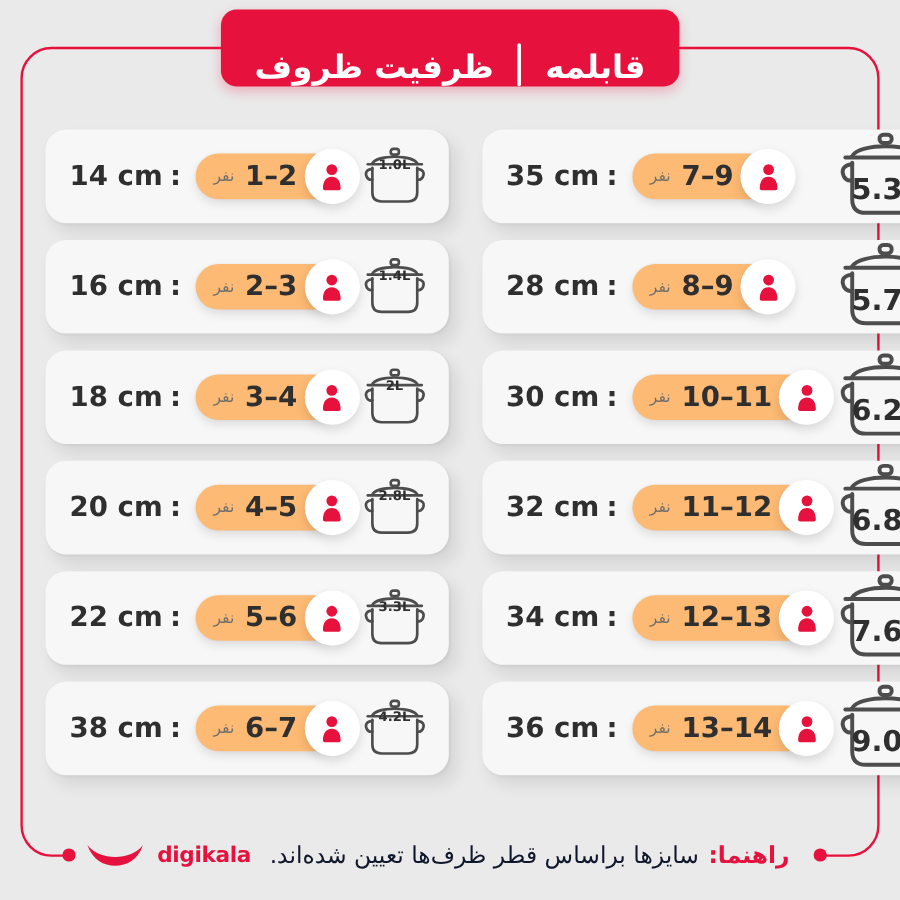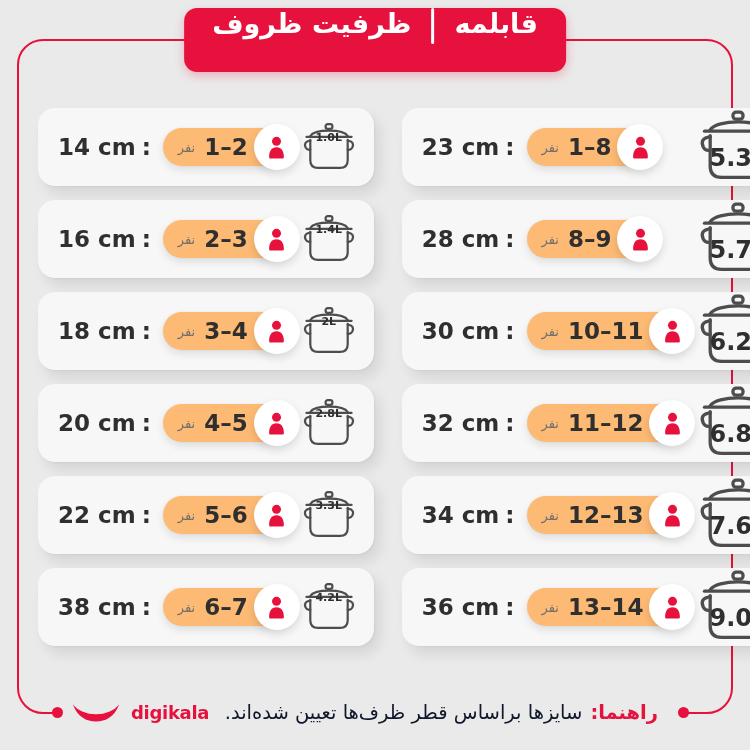--- a/index.html
+++ b/index.html
@@ -10,21 +10,21 @@
   
   .frame { position:absolute; left:17px; right:17px; top:39px; bottom:36px;
            border:2.5px solid #e6123d; border-radius:26px; }
   .frame-cover { position:absolute; left:60px; width:622px; top:705px; height:13px; background:#eaeaea; }
   .dot { position:absolute; width:11px; height:11px; border-radius:50%; background:#e6123d; top:707px; }
   .dot-left { left:52px; } .dot-right { left:678px; }
 
   
   .badge { position:absolute; top:8px; left:50%; transform:translateX(-50%); z-index:4;
            height:64px; background:#e6123d; border-radius:13px; padding:0 28px;
-           display:flex; align-items:flex-start; gap:20px; color:#fff; font-weight:700; font-size:27px;
+           display:flex; align-items:flex-end; gap:20px; color:#fff; font-weight:700; font-size:27px;
            box-shadow:0 4px 10px rgba(230,18,61,0.25); white-space:nowrap; }
   .hdr-divider { width:3px; height:36px; background:#fff; border-radius:2px; }
 
   
   .grid { position:absolute; left:38px; top:108px; width:674px;
           display:grid; grid-template-columns:1fr 1fr 1fr; grid-template-rows:repeat(6,78px);
           column-gap:28px; row-gap:14px; grid-auto-flow:column; }
   .card { background:#f7f7f7; border-radius:17px; display:flex; align-items:center;
           padding:0 16px 0 20px; box-shadow:6px 8px 13px rgba(0,0,0,0.09), 1px 1px 2px rgba(0,0,0,0.04); }
   .size, .colon { font-size:23px; font-weight:700; color:#2f2f2f; white-space:nowrap; }
@@ -239,26 +239,26 @@
             <path class="pot-stroke" d="M7.5 17.5 L60.5 17.5"></path>
             <path class="pot-stroke" d="M12 22 Q3.5 23 6.5 30 Q8.5 33.5 12 32.5"></path>
             <path class="pot-stroke" d="M56 22 Q64.5 23 61.5 30 Q59.5 33.5 56 32.5"></path>
             <path class="pot-stroke" d="M12 21 L12 45 Q12 54 21 54 L47 54 Q56 54 56 45 L56 21"></path>
           </svg>
         <span class="liters">4.2L</span>
       </div>
     </div>
 
     <div class="card big">
-      <span class="size">23 cm</span>
-      <span class="colon">:</span>
-      <div class="pillwrap">
-        <div class="pill">
-          <span class="nafar">نفر</span>
-          <span class="range">1–8</span>
+      <span class="size">35 cm</span>
+      <span class="colon">:</span>
+      <div class="pillwrap">
+        <div class="pill">
+          <span class="nafar">نفر</span>
+          <span class="range">7–9</span>
         </div>
         <div class="circle">
           <svg viewBox="0 0 24 26">
               <circle cx="12" cy="6.6" r="4.7" fill="#e6123d"></circle>
               <path d="M12 12.8c-5.3 0-7.7 4.4-7.7 10 0 1 .7 1.7 1.7 1.7h12c1 0 1.7-.7 1.7-1.7 0-5.6-2.4-10-7.7-10z" fill="#e6123d"></path>
             </svg>
         </div>
       </div>
       <div class="pot">
         <svg viewBox="0 0 68 60">

